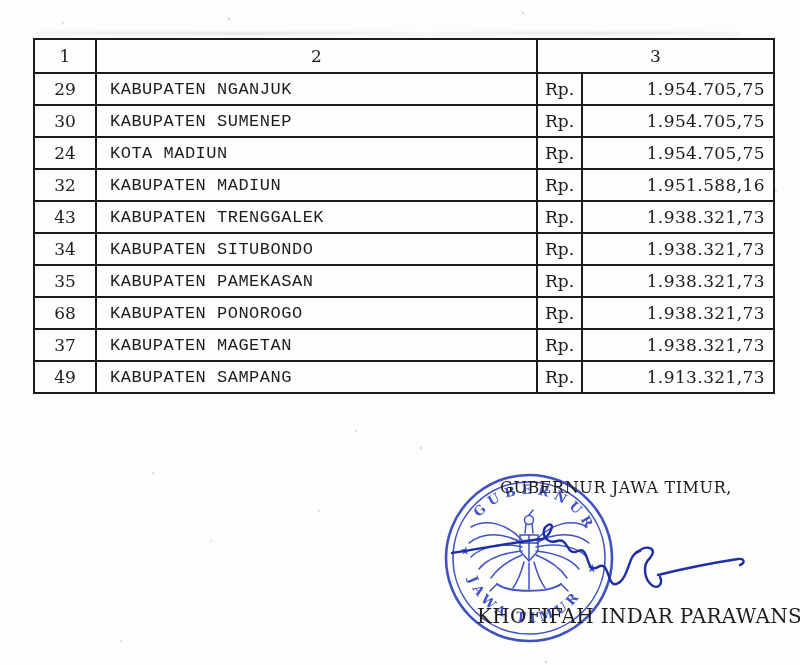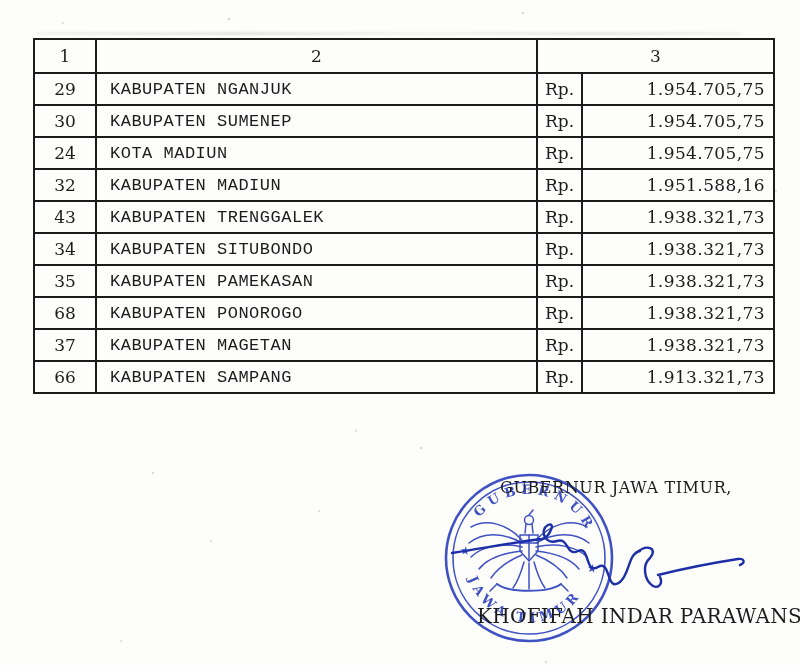--- a/index.html
+++ b/index.html
@@ -146,21 +146,21 @@
     </tr>
 
     <tr>
       <td class="c-no">37</td>
       <td class="c-name">KABUPATEN MAGETAN</td>
       <td class="c-rp">Rp.</td>
       <td class="c-amt">1.938.321,73</td>
     </tr>
 
     <tr>
-      <td class="c-no">66</td>
+      <td class="c-no">49</td>
       <td class="c-name">KABUPATEN SAMPANG</td>
       <td class="c-rp">Rp.</td>
       <td class="c-amt">1.913.321,73</td>
     </tr>
   </tbody>
   </table>
 
   <svg class="stamp-svg" width="176" height="176" viewBox="0 0 176 176">
     <g fill="none" stroke="var(--stamp)">
       <circle cx="88" cy="88" r="83" stroke-width="2.6"></circle>

